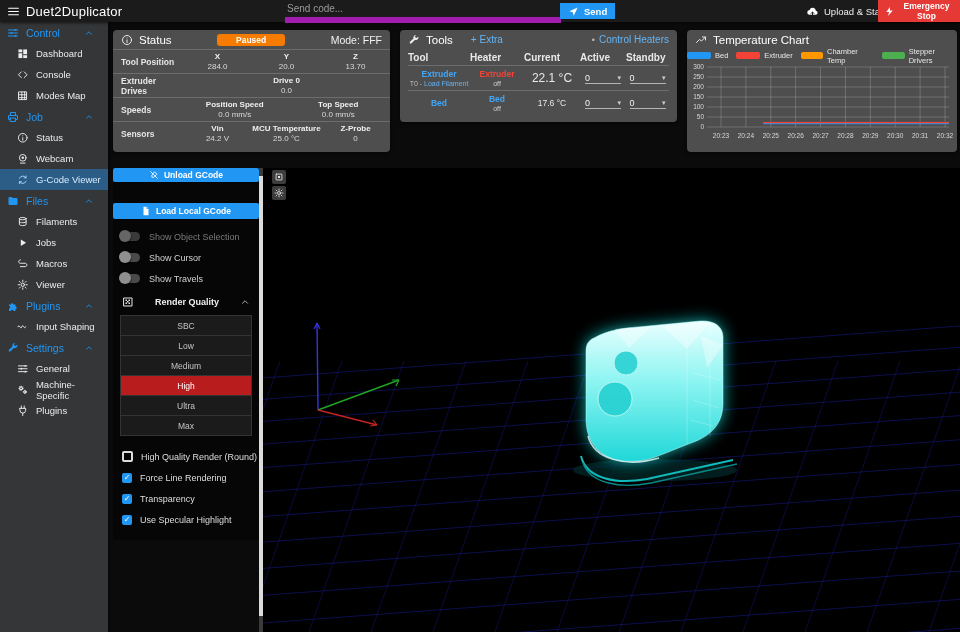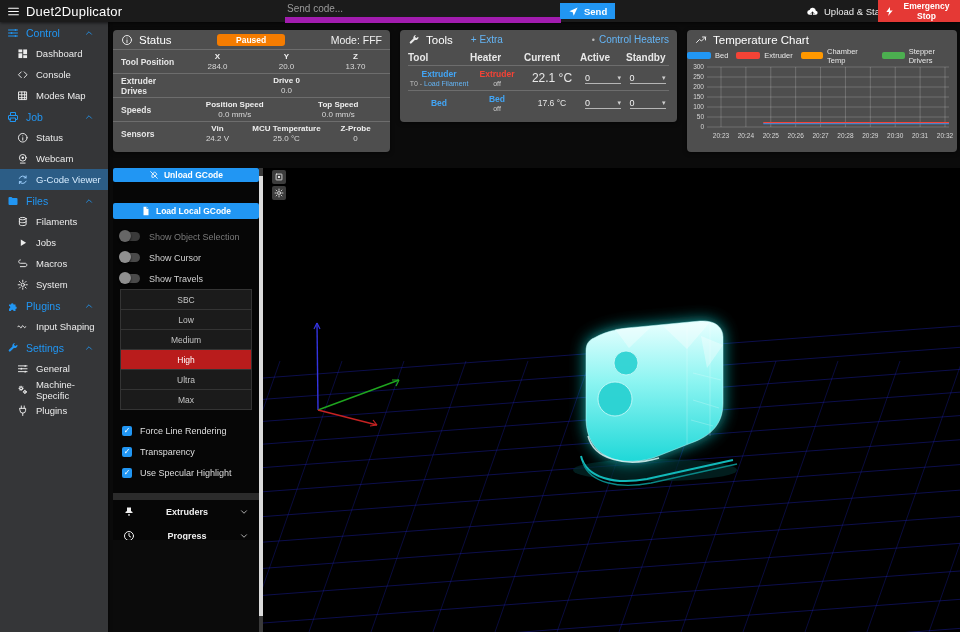--- a/index.html
+++ b/index.html
@@ -298,21 +298,21 @@
         </span>
         <span>Macros</span>
       </div>
       <div class="sitem">
         <span class="ic">
           <svg viewBox="0 0 24 24">
             <circle cx="12" cy="12" r="3.5"></circle>
             <path d="M12 2.5v3M12 18.5v3M2.5 12h3M18.5 12h3M5 5l2.1 2.1M16.9 16.9L19 19M19 5l-2.1 2.1M7.1 16.9L5 19"></path>
           </svg>
         </span>
-        <span>System</span>
+        <span>Viewer</span>
       </div>
       <div class="cat">
         <span class="ic">
           <svg viewBox="0 0 24 24">
             <path fill="currentColor" stroke="none" d="M4 9h4a2.5 2.5 0 1 1 5 0h4v4a2.5 2.5 0 1 1 0 5v4h-4a2.5 2.5 0 1 0-5 0H4v-5a2.5 2.5 0 1 0 0-5z"></path>
           </svg>
         </span>
         <span>Plugins</span>
         <span class="chev ic">
           <svg viewBox="0 0 24 24">
@@ -608,29 +608,53 @@
         </div>
         <div class="tgl-row">
           <span class="tgl"></span>
           <span class="lbl">Show Cursor</span>
         </div>
         <div class="tgl-row">
           <span class="tgl"></span>
           <span class="lbl">Show Travels</span>
         </div>
       </div>
+    <div class="qhead">
+      <span class="ic">
+          <svg viewBox="0 0 24 24">
+            <rect x="4" y="4" width="16" height="16"></rect>
+            <g fill="currentColor" stroke="none">
+              <rect x="7" y="7" width="3" height="3"></rect>
+              <rect x="13" y="7" width="3" height="3"></rect>
+              <rect x="10" y="10" width="3" height="3"></rect>
+              <rect x="7" y="13" width="3" height="3"></rect>
+              <rect x="13" y="13" width="3" height="3"></rect>
+            </g>
+          </svg>
+        </span>
+      <span class="lbl">Render Quality</span>
+      <span class="chev ic">
+          <svg viewBox="0 0 24 24">
+            <path d="M6 15l6-6 6 6"></path>
+          </svg>
+        </span>
+    </div>
     <div id="qlist">
         <div class="qopt">SBC</div>
         <div class="qopt">Low</div>
         <div class="qopt">Medium</div>
         <div class="qopt selected">High</div>
         <div class="qopt">Ultra</div>
         <div class="qopt">Max</div>
       </div>
     <div id="cbs" style="margin-top:10px;">
+        <div class="cb-row">
+          <span class="cb unchecked"></span>
+          <span class="lbl">High Quality Render (Round)</span>
+        </div>
         <div class="cb-row">
           <span class="cb checked"></span>
           <span class="lbl">Force Line Rendering</span>
         </div>
         <div class="cb-row">
           <span class="cb checked"></span>
           <span class="lbl">Transparency</span>
         </div>
         <div class="cb-row">
           <span class="cb checked"></span>

